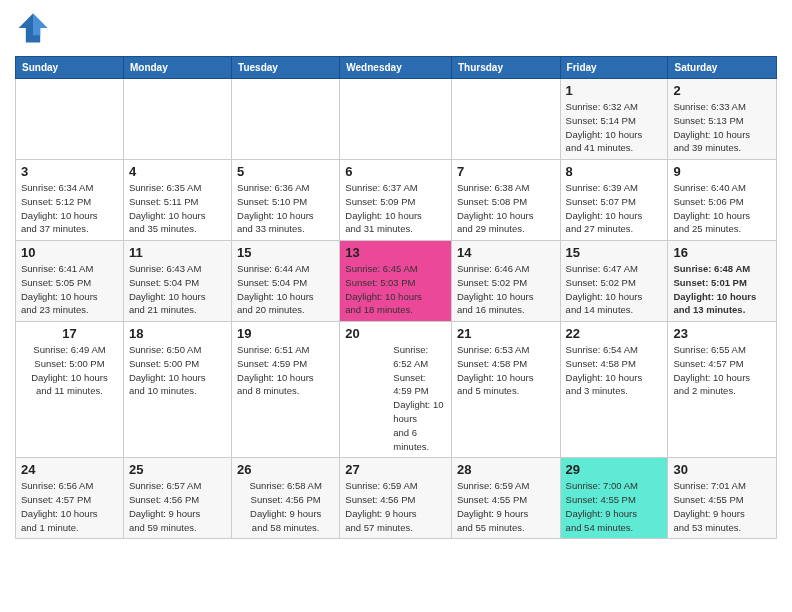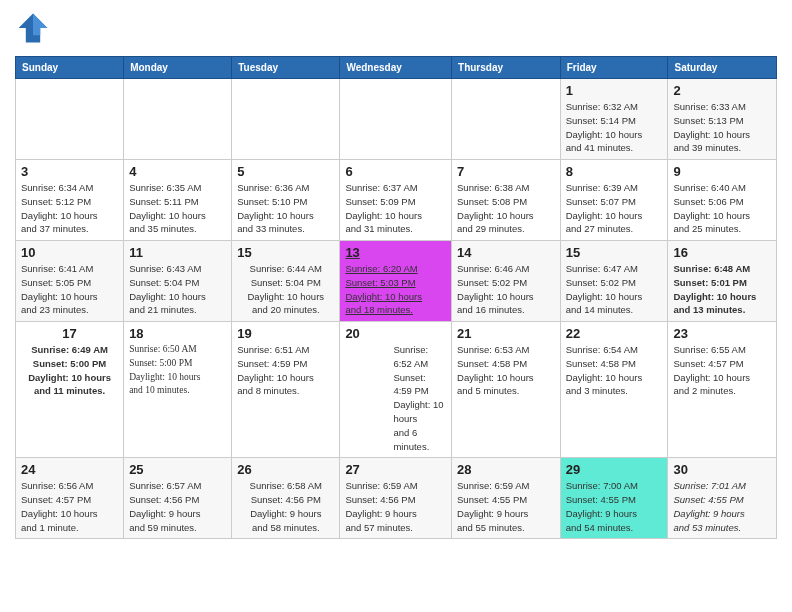--- a/index.html
+++ b/index.html
@@ -213,28 +213,28 @@
           </td>
           <td style="background: rgb(247, 247, 247);">
             <span class="day-number">11</span>
             <div class="day-info" style="white-space: pre-line;">Sunrise: 6:43 AM
 Sunset: 5:04 PM
 Daylight: 10 hours
 and 21 minutes.</div>
           </td>
           <td style="background: rgb(247, 247, 247);">
             <span class="day-number">15</span>
-            <div class="day-info" style="white-space: pre-line; text-align: center;">Sunrise: 6:44 AM
+            <div class="day-info" style="white-space: pre-line;">Sunrise: 6:44 AM
 Sunset: 5:04 PM
 Daylight: 10 hours
 and 20 minutes.</div>
           </td>
-          <td style="background: #d946ef; text-decoration: underline;">
+          <td style="background: #ec4899;">
             <span class="day-number">13</span>
-            <div class="day-info" style="white-space: pre-line;">Sunrise: 6:20 AM
+            <div class="day-info" style="white-space: pre-line;">Sunrise: 6:45 AM
 Sunset: 5:03 PM
 Daylight: 10 hours
 and 18 minutes.</div>
           </td>
           <td style="background: rgb(247, 247, 247);">
             <span class="day-number">14</span>
             <div class="day-info" style="white-space: pre-line;">Sunrise: 6:46 AM
 Sunset: 5:02 PM
 Daylight: 10 hours
 and 16 minutes.</div>
@@ -250,28 +250,28 @@
             <span class="day-number">16</span>
             <div class="day-info" style="white-space: pre-line; font-weight: bold;">Sunrise: 6:48 AM
 Sunset: 5:01 PM
 Daylight: 10 hours
 and 13 minutes.</div>
           </td>
         </tr>
         <tr>
           <td style="background: rgb(255, 255, 255); text-align: center;">
             <span class="day-number">17</span>
-            <div class="day-info" style="white-space: pre-line; font-weight: bold;">Sunrise: 6:49 AM
+            <div class="day-info" style="white-space: pre-line;">Sunrise: 6:49 AM
 Sunset: 5:00 PM
 Daylight: 10 hours
 and 11 minutes.</div>
           </td>
           <td style="background: rgb(255, 255, 255);">
             <span class="day-number">18</span>
-            <div class="day-info" style="white-space: pre-line; font-family: Liberation Serif, serif;">Sunrise: 6:50 AM
+            <div class="day-info" style="white-space: pre-line;">Sunrise: 6:50 AM
 Sunset: 5:00 PM
 Daylight: 10 hours
 and 10 minutes.</div>
           </td>
           <td style="background: rgb(255, 255, 255);">
             <span class="day-number">19</span>
             <div class="day-info" style="white-space: pre-line;">Sunrise: 6:51 AM
 Sunset: 4:59 PM
 Daylight: 10 hours
 and 8 minutes.</div>
@@ -343,21 +343,21 @@
           </td>
           <td style="background: #5eead4;">
             <span class="day-number">29</span>
             <div class="day-info" style="white-space: pre-line;">Sunrise: 7:00 AM
 Sunset: 4:55 PM
 Daylight: 9 hours
 and 54 minutes.</div>
           </td>
           <td style="background: rgb(247, 247, 247);">
             <span class="day-number">30</span>
-            <div class="day-info" style="white-space: pre-line; font-style: italic;">Sunrise: 7:01 AM
+            <div class="day-info" style="white-space: pre-line;">Sunrise: 7:01 AM
 Sunset: 4:55 PM
 Daylight: 9 hours
 and 53 minutes.</div>
           </td>
         </tr>
       </tbody>
   </table>
 </div>
 
 </body></html>

